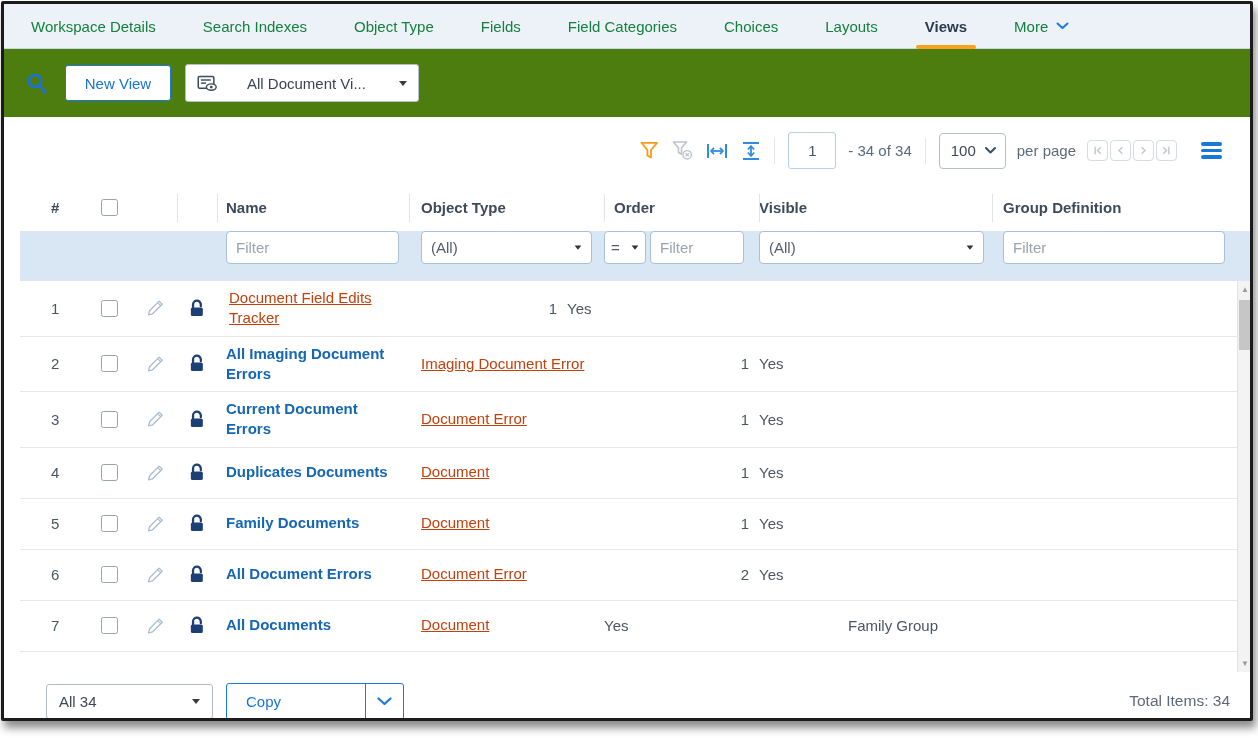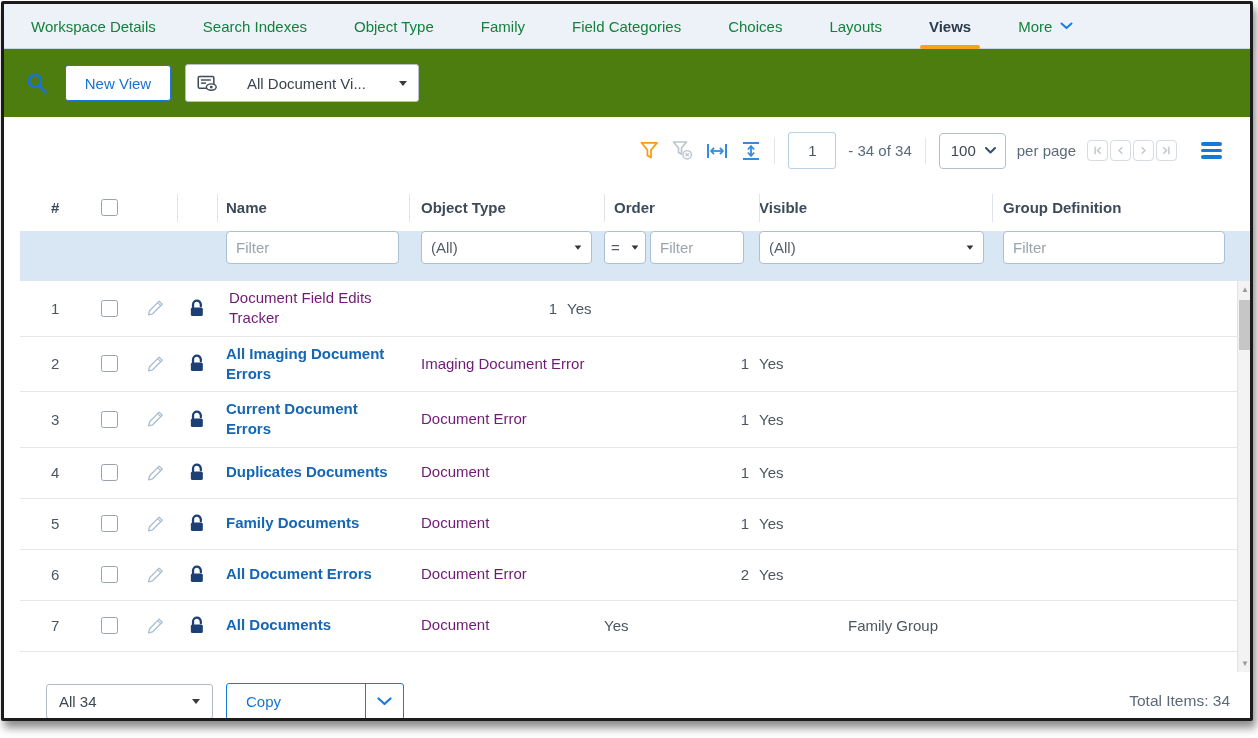--- a/index.html
+++ b/index.html
@@ -64,21 +64,21 @@
   .f-select span.val{font-size:15px;color:#555e66;}
   .f-select .caret{border-top-color:#333;transform:scale(.85);}
   .order-filter{display:flex;gap:4px;width:100%;padding-right:5px;box-sizing:border-box;}
   .order-op{width:42px;flex:none;padding:0 6px;}
 
   .rows-viewport{position:relative;height:391px;overflow:hidden;}
   .rows-inner{width:1217px;}
   .grid-row{display:flex;align-items:center;border-bottom:1px solid #e4e8eb;min-height:50px;font-size:15px;color:#4c565f;}
   .grid-row .cell{padding-top:7px;padding-bottom:7px;}
   .name-link{font-weight:bold;color:#1566b4;text-decoration:none;line-height:1.35;cursor:pointer;display:inline-block;}
-  .obj-text{color:#701a75;line-height:1.35;}
+  .obj-text{color:#c2410c;line-height:1.35;text-decoration:underline;}
 
   
   .scrollbar{position:absolute;top:0;right:0;width:15px;height:100%;background:#f3f3f3;border-left:1px solid #e2e2e2;box-sizing:border-box;}
   .sb-arrow{position:absolute;left:0;width:100%;height:17px;display:flex;align-items:center;justify-content:center;
     font-size:8px;color:#9a9a9a;cursor:pointer;}
   .sb-up{top:0;} .sb-down{bottom:0;}
   .sb-thumb{position:absolute;left:1px;top:19px;width:12px;height:50px;background:#c6c6c6;cursor:pointer;}
 
   
   .footer{height:46px;display:flex;align-items:center;padding:6px 20px 0 42px;}
@@ -99,21 +99,21 @@
     <div class="tab">
         <span>Workspace Details</span>
       </div>
     <div class="tab">
         <span>Search Indexes</span>
       </div>
     <div class="tab">
         <span>Object Type</span>
       </div>
     <div class="tab">
-        <span>Family</span>
+        <span>Fields</span>
       </div>
     <div class="tab">
         <span>Field Categories</span>
       </div>
     <div class="tab">
         <span>Choices</span>
       </div>
     <div class="tab">
         <span>Layouts</span>
       </div>

